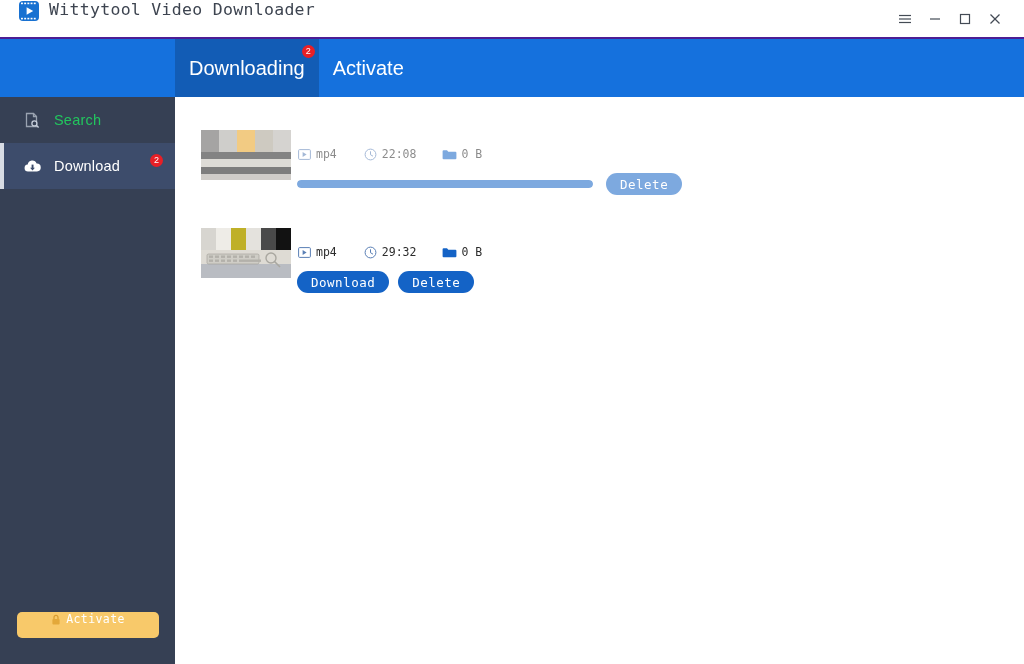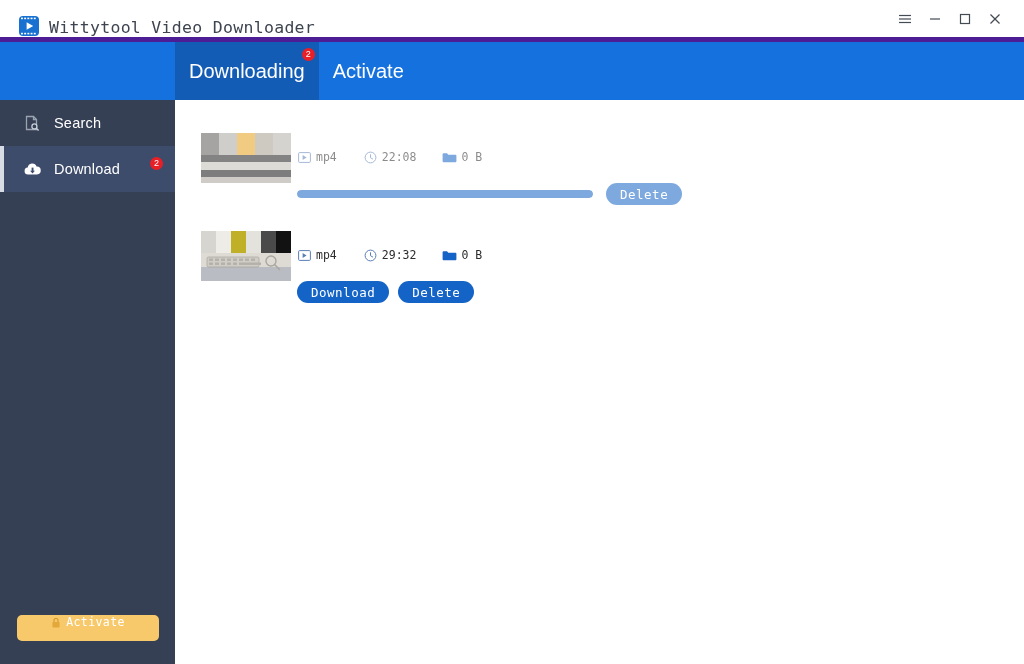--- a/index.html
+++ b/index.html
@@ -13,23 +13,23 @@
     font-family: "Liberation Sans", sans-serif;
     overflow: hidden;
     position: relative;
   }
 
   
   .titlebar {
     height: 37px;
     background: #ffffff;
     display: flex;
-    align-items: flex-end;
-    position: relative;
-    border-bottom: 5px solid #4c1d95;
+    align-items: flex-start;
+    position: relative;
+    border-bottom: 2px solid #4c1d95;
   }
   .app-logo {
     width: 22px;
     height: 22px;
     margin-left: 18px;
     margin-right: 9px;
     flex: none;
     position: relative;
   }
   .app-title {
@@ -138,21 +138,21 @@
     width: 20px;
     height: 20px;
     flex: none;
     margin-right: 12px;
     display: flex;
     align-items: center;
     justify-content: center;
   }
   .side-label {
     font-size: 14.5px;
-    color: #ffffff;
+    color: #22c55e;
     letter-spacing: 0.2px;
   }
   .side-item.active .side-label { color: #ffffff; }
   .side-badge {
     position: absolute;
     right: 12px;
     top: 11px;
     width: 13px;
     height: 13px;
     background: #e81f26;
@@ -239,21 +239,21 @@
   }
   .meta-text {
     font-family: "DejaVu Sans Mono", monospace;
     font-size: 11.5px;
     color: #2c2c2c;
   }
 
   .action-row {
     display: flex;
     align-items: center;
-    margin-top: 18px;
+    margin-top: 11px;
   }
   .progress {
     width: 296px;
     height: 8px;
     background: #e3eaf3;
     border-radius: 4px;
     overflow: hidden;
     margin-right: 13px;
     flex: none;
   }

